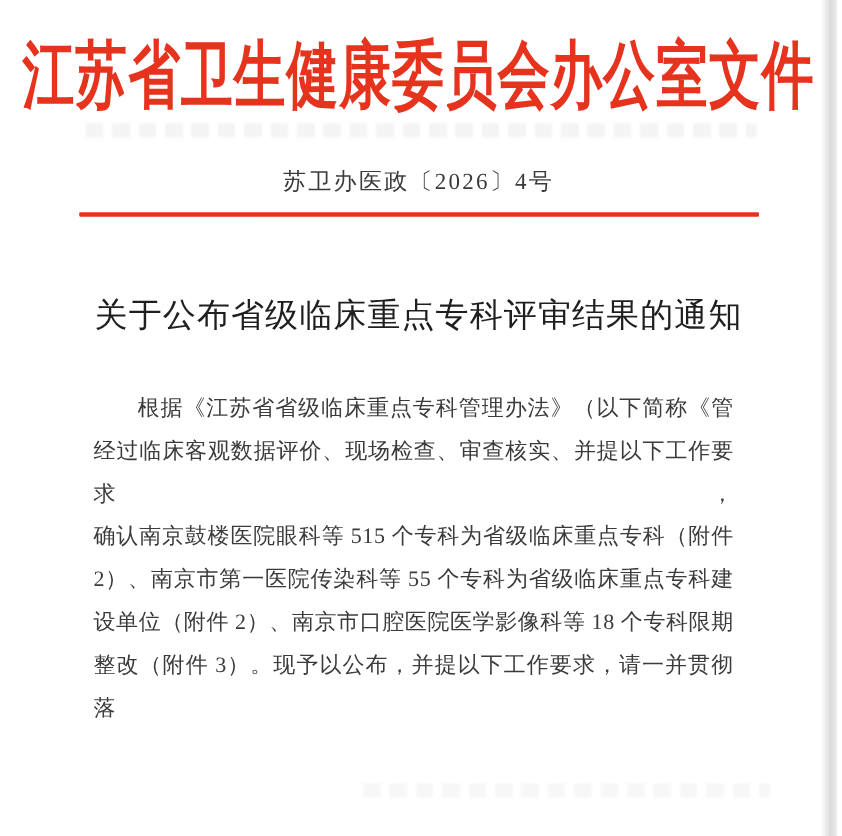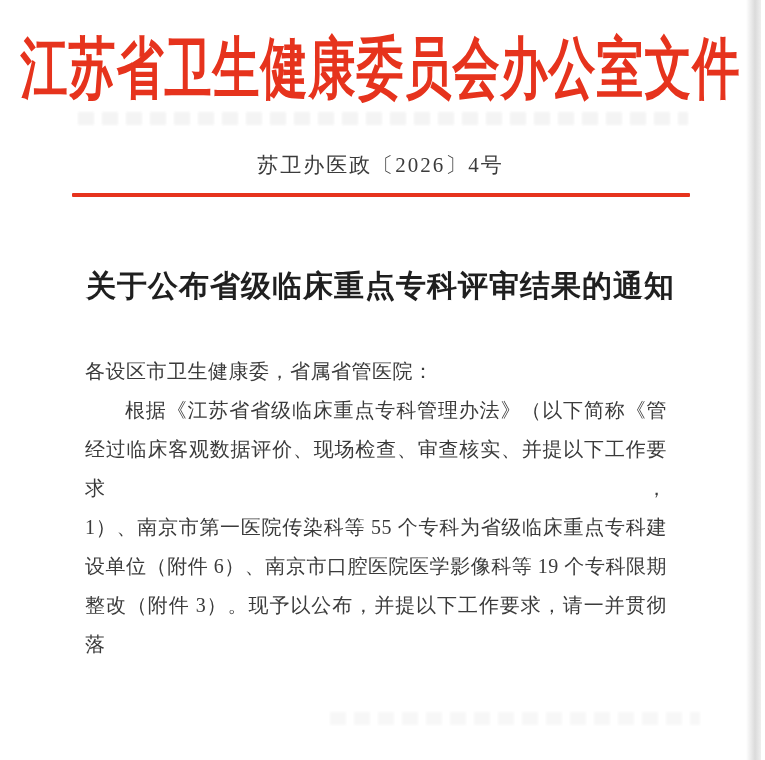--- a/index.html
+++ b/index.html
@@ -54,21 +54,21 @@
   }
   
   .title {
     position: absolute;
     top: 266px;
     left: 0;
     width: 100%;
     margin: 0;
     text-align: center;
     font-size: 30px;
-    font-weight: bold;
+    font-weight: normal;
     letter-spacing: 1px;
     color: var(--title-ink, #1f1f1f);
     white-space: nowrap;
   }
   
   .body {
     position: absolute;
     top: 352px;
     left: 85px;
     width: 582px;
@@ -121,25 +121,25 @@
   <div class="bleed bleed-1"></div>
 
   <div class="docnum">苏卫办医政〔2026〕4号</div>
 
   <div class="rule"></div>
 
   <h1 class="title">关于公布省级临床重点专科评审结果的通知</h1>
 
   <div class="body">
 
-  <div class="line">各设区市卫生健康委，省属省管医院：</div>
       <div class="line indent just">根据《江苏省省级临床重点专科管理办法》（以下简称《管</div>
       <div class="line just">经过临床客观数据评价、现场检查、审查核实、并提以下工作要求，</div>
-      <div class="line just">1）、南京市第一医院传染科等 55 个专科为省级临床重点专科建</div>
-      <div class="line just">设单位（附件 6）、南京市口腔医院医学影像科等 19 个专科限期</div>
+      <div class="line just">确认南京鼓楼医院眼科等 515 个专科为省级临床重点专科（附件</div>
+      <div class="line just">2）、南京市第一医院传染科等 55 个专科为省级临床重点专科建</div>
+      <div class="line just">设单位（附件 2）、南京市口腔医院医学影像科等 18 个专科限期</div>
       <div class="line just">整改（附件 3）。现予以公布，并提以下工作要求，请一并贯彻落</div>
     </div>
 
   <div class="bleed bleed-2"></div>
 
   <div class="edge"></div>
 
 </div>
 
 </body></html>

